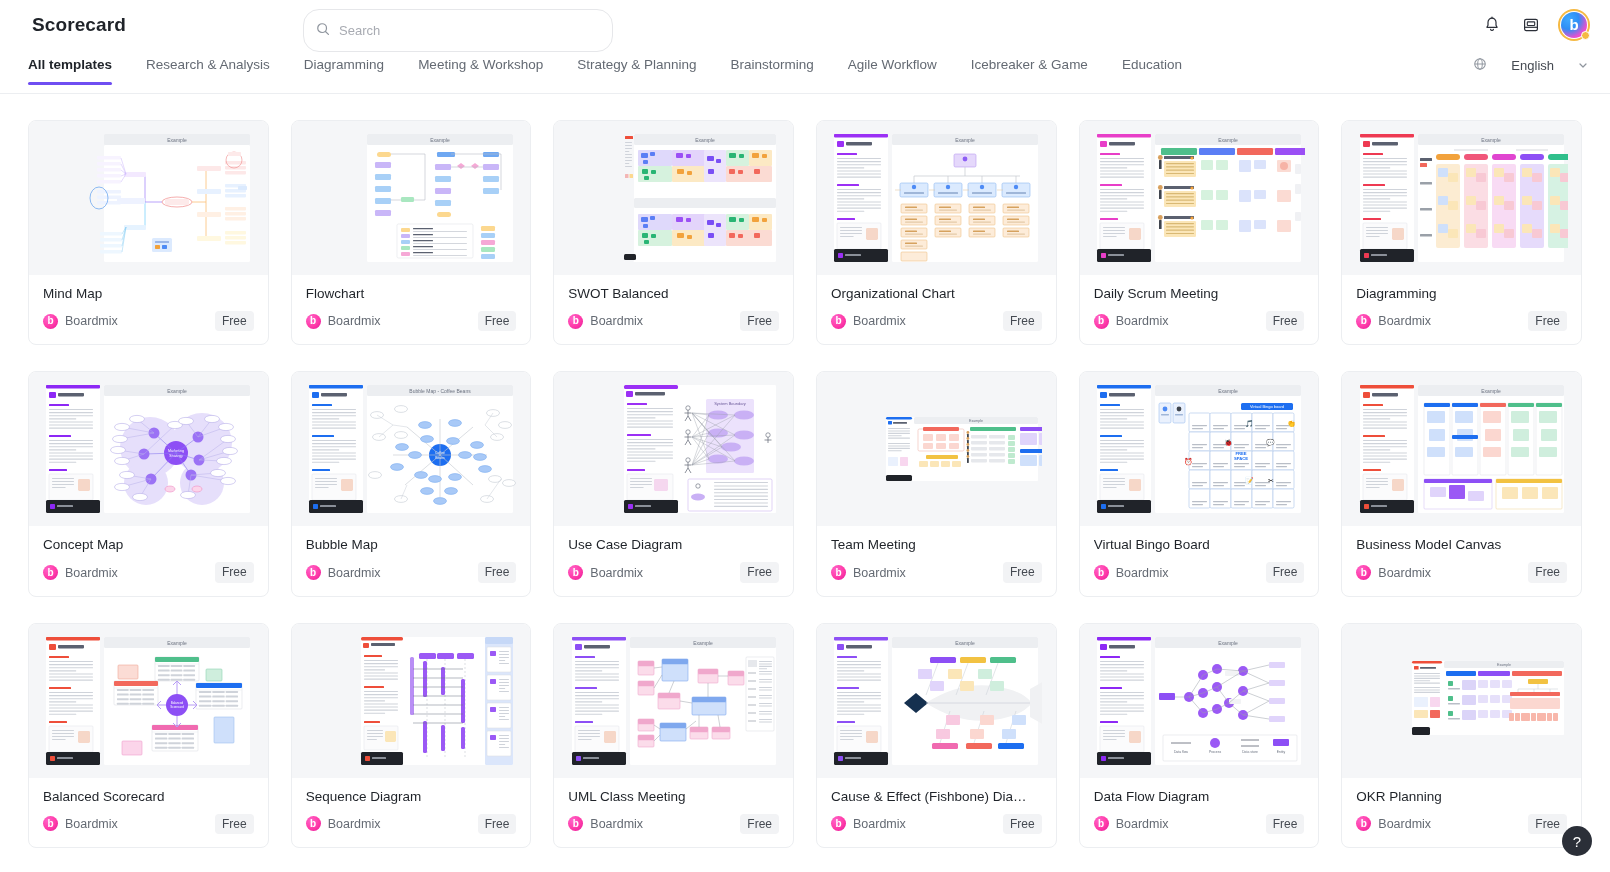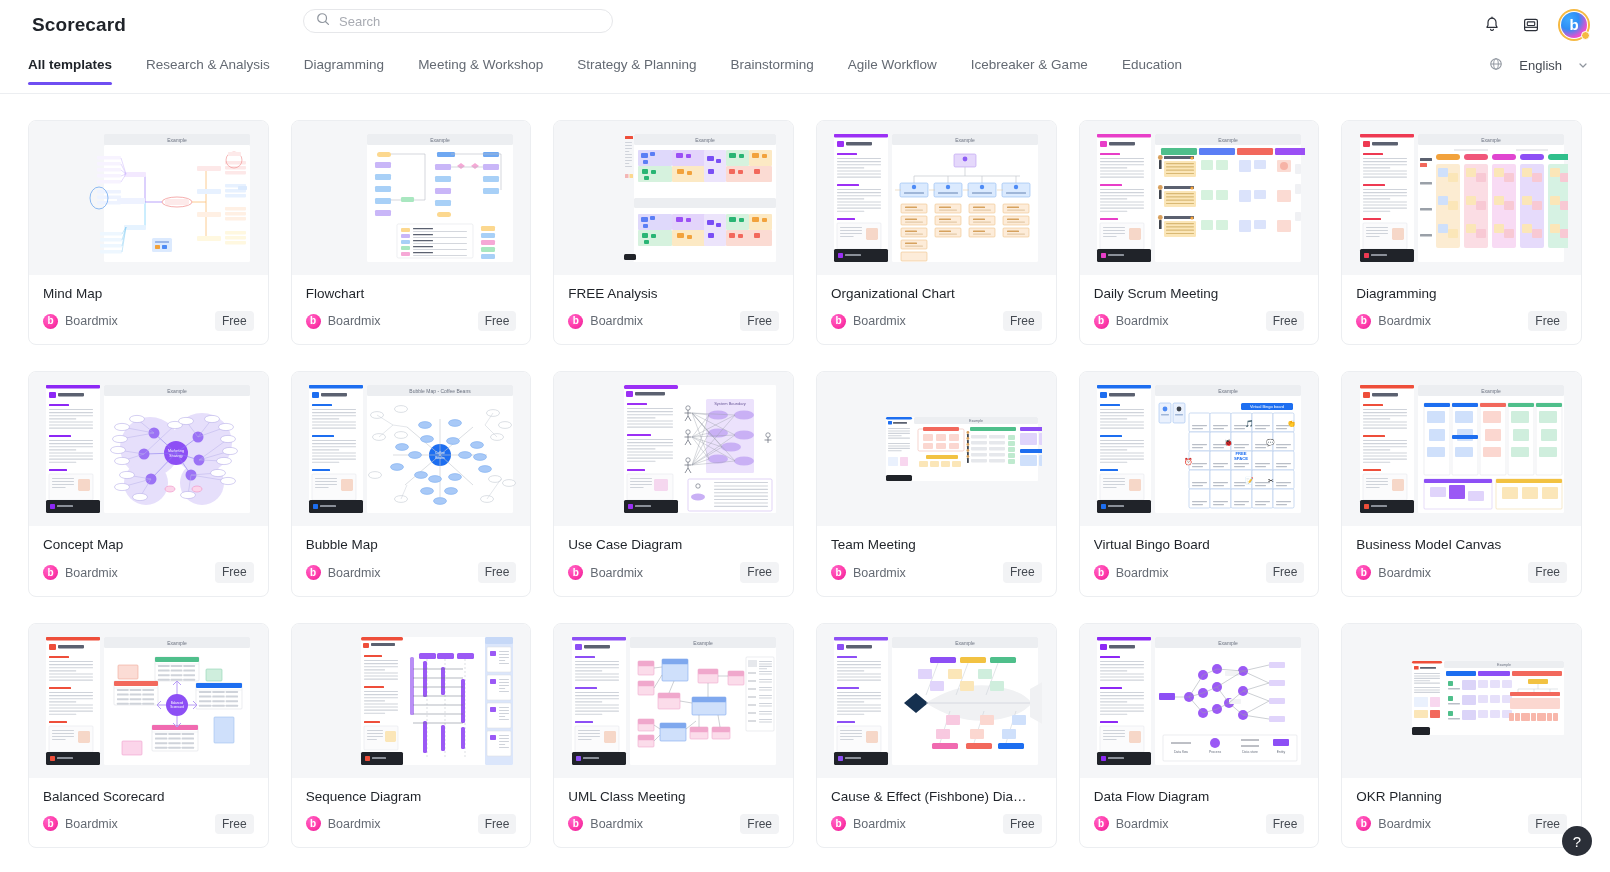--- a/index.html
+++ b/index.html
@@ -21,21 +21,21 @@
   }
   .page-title {
     font-size: 19px;
     font-weight: 700;
     letter-spacing: .1px;
     color: #1f2329;
   }
   .search-wrap {
     position: absolute;
     left: 303px; top: 9px;
-    width: 310px; height: 24px;
+    width: 310px; height: 43px;
     border: 1px solid #e6e7ea;
     border-radius: 16px;
     display: flex;
     align-items: center;
     padding: 0 12px;
     background: #fff;
   }
   .search-input {
     border: none; outline: none;
     flex: 1;
@@ -96,21 +96,21 @@
   .tab.active { color: #1f2329; font-weight: 700; }
   .tab.active::after {
     content: "";
     position: absolute;
     left: 0; right: 0; bottom: 0;
     height: 3px; border-radius: 2px;
     background: #6f4ef2;
   }
   .lang {
     margin-left: auto;
-    display: flex; align-items: center; gap: 16px;
+    display: flex; align-items: center; gap: 24px;
     font-size: 13px; color: #454a52;
     cursor: pointer;
     top: 0px; position: relative;
   }
 
   
   .grid-scroll {
     height: calc(872px - 94px);
     overflow: hidden;
     padding: 26px 28px 0 28px;
@@ -472,21 +472,21 @@
             <rect x="184" y="89" width="7" height="5" rx="1" fill="#f2a23c"></rect>
             <rect x="194" y="90" width="5" height="4" rx="1" fill="#f2a23c"></rect>
             <rect x="161" y="105" width="6" height="5" rx="1" fill="#f2685c"></rect>
             <rect x="170" y="106" width="5" height="4" rx="1" fill="#f2685c"></rect>
             <rect x="186" y="105" width="6" height="5" rx="1" fill="#f2685c"></rect>
             <rect x="66" y="70" width="142" height="10" rx="1.5" fill="#eceef1"></rect>
             <rect x="56" y="126" width="12" height="6" rx="1.5" fill="#202329"></rect>
           </svg>
         </div>
         <div class="card-body">
-          <div class="card-title">FREE Analysis</div>
+          <div class="card-title">SWOT Balanced</div>
           <div class="card-meta">
             <span class="brand-logo">b</span>
             <span class="brand-name">Boardmix</span>
             <span class="badge">Free</span>
           </div>
         </div>
       </div>
       <div class="card">
         <div class="thumb">
           <svg class="pv" viewBox="0 0 212 140" xmlns="http://www.w3.org/2000/svg">

